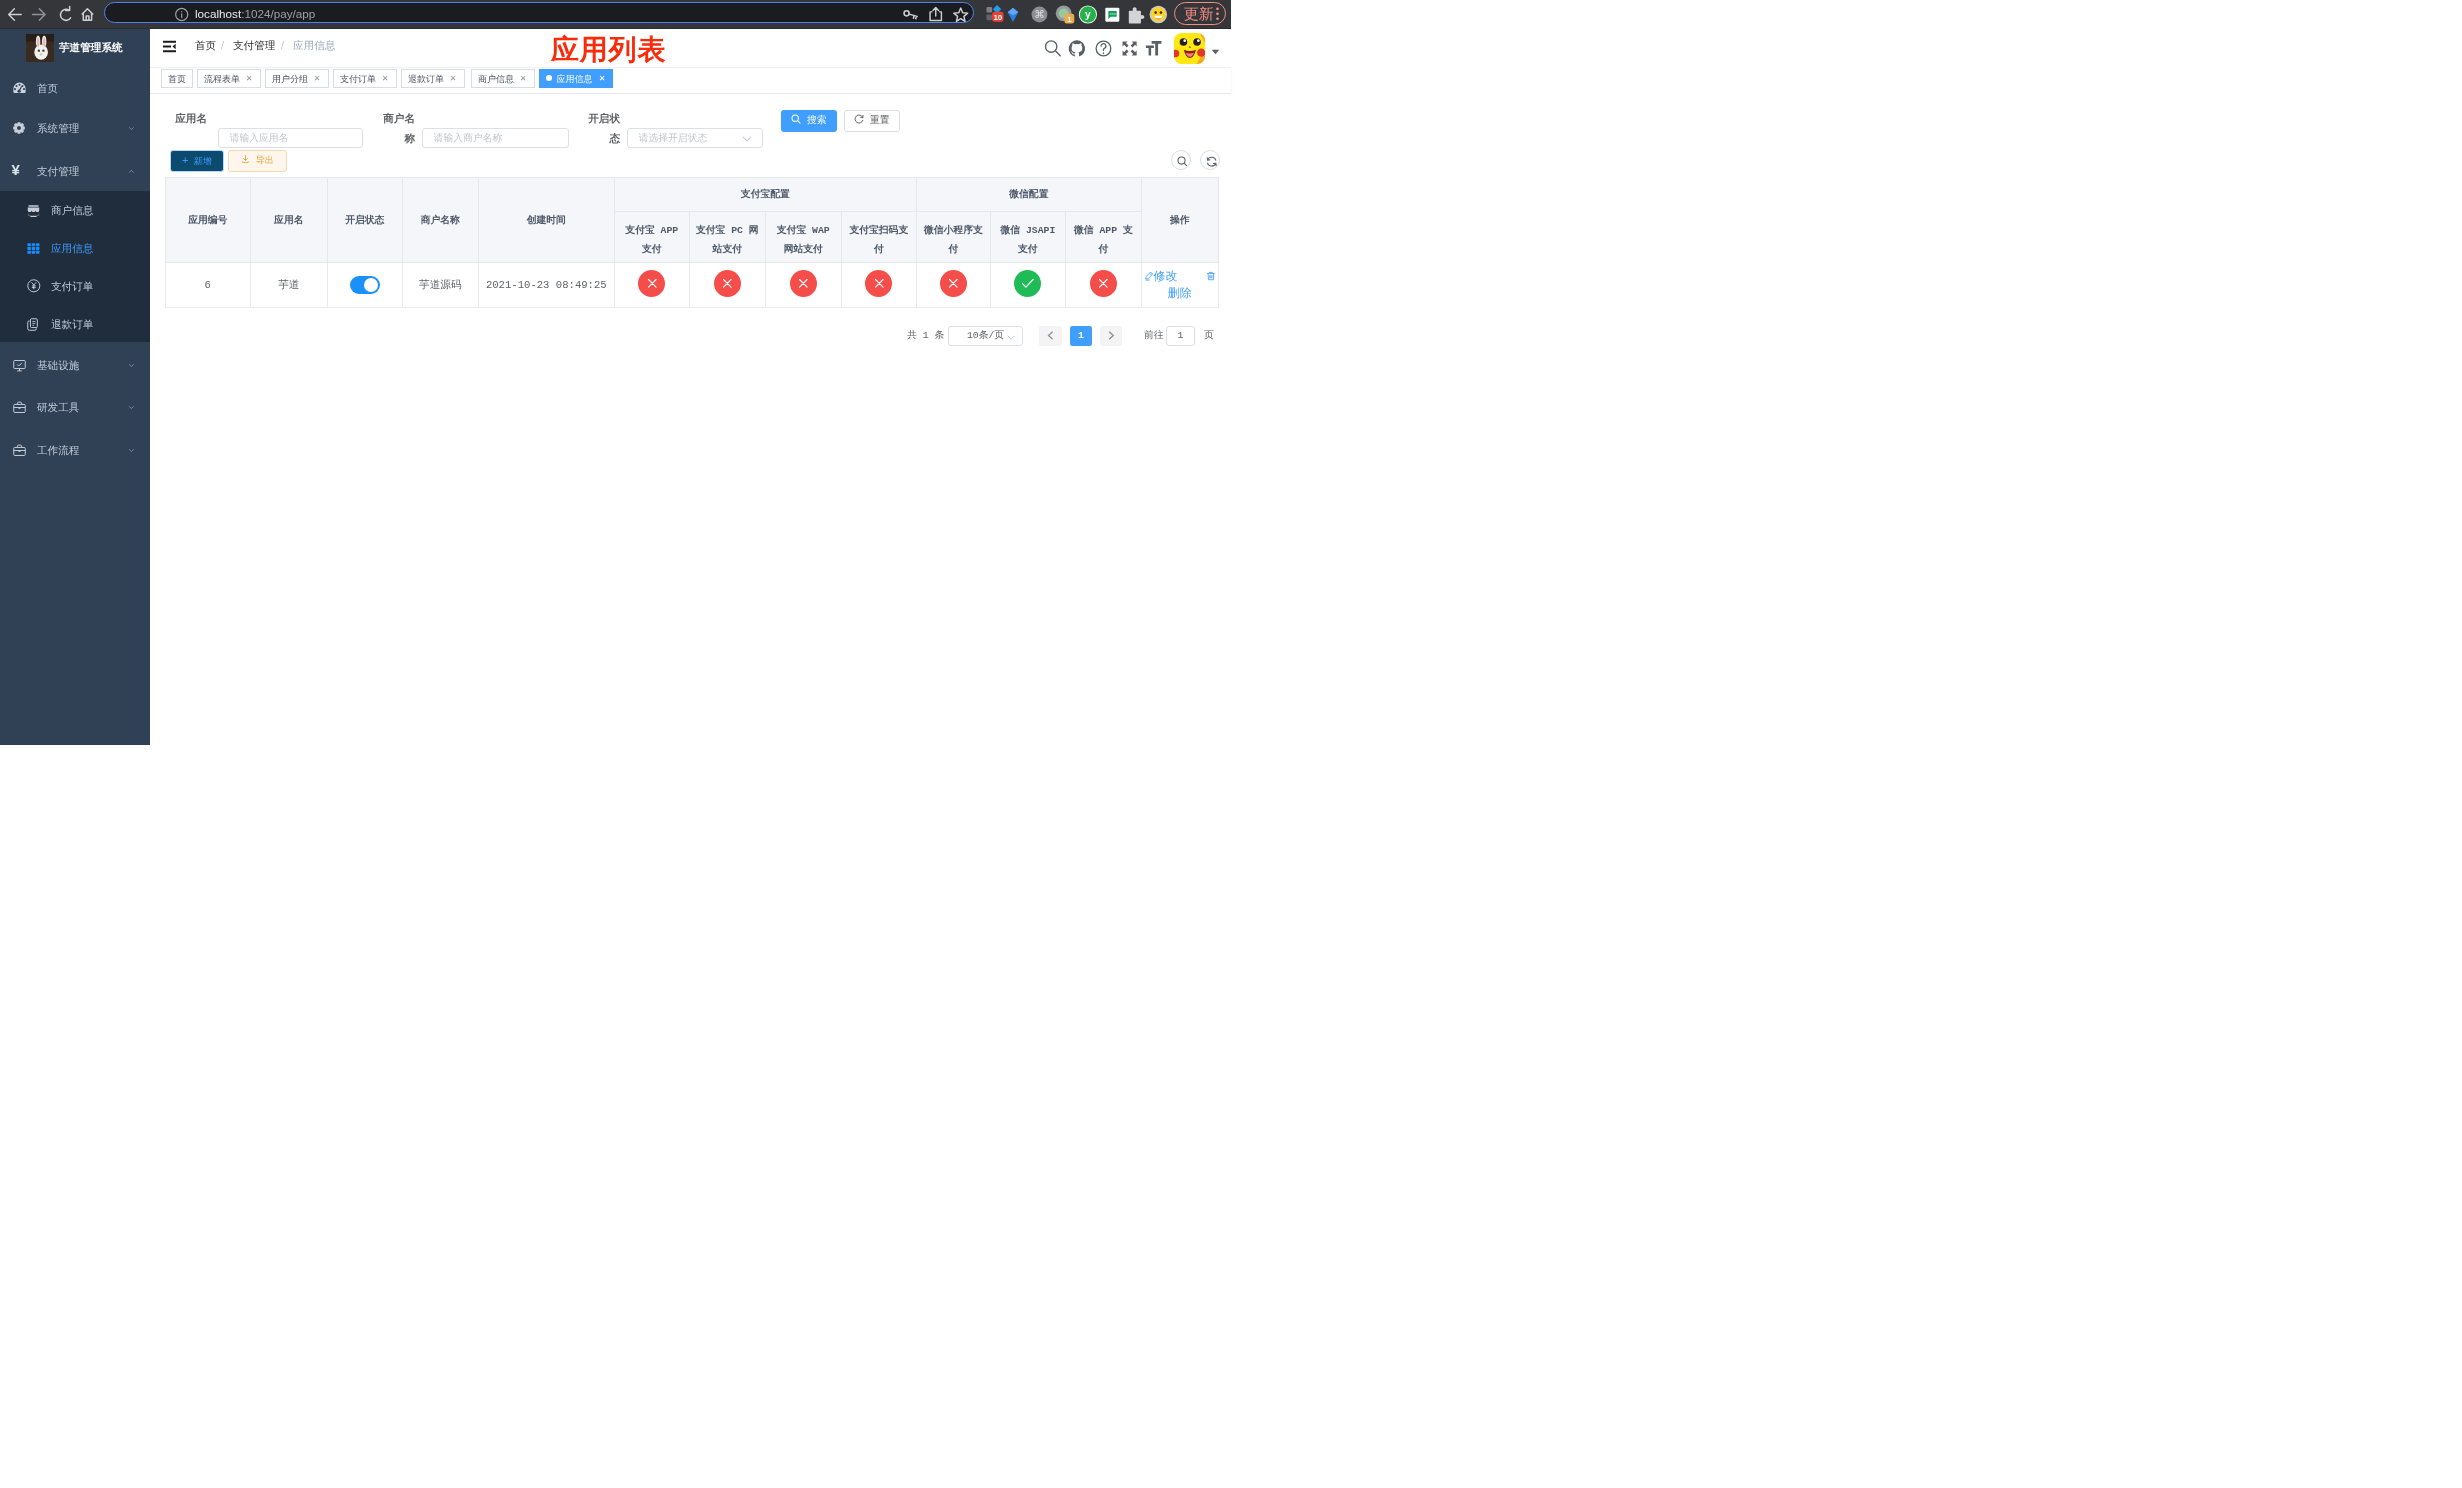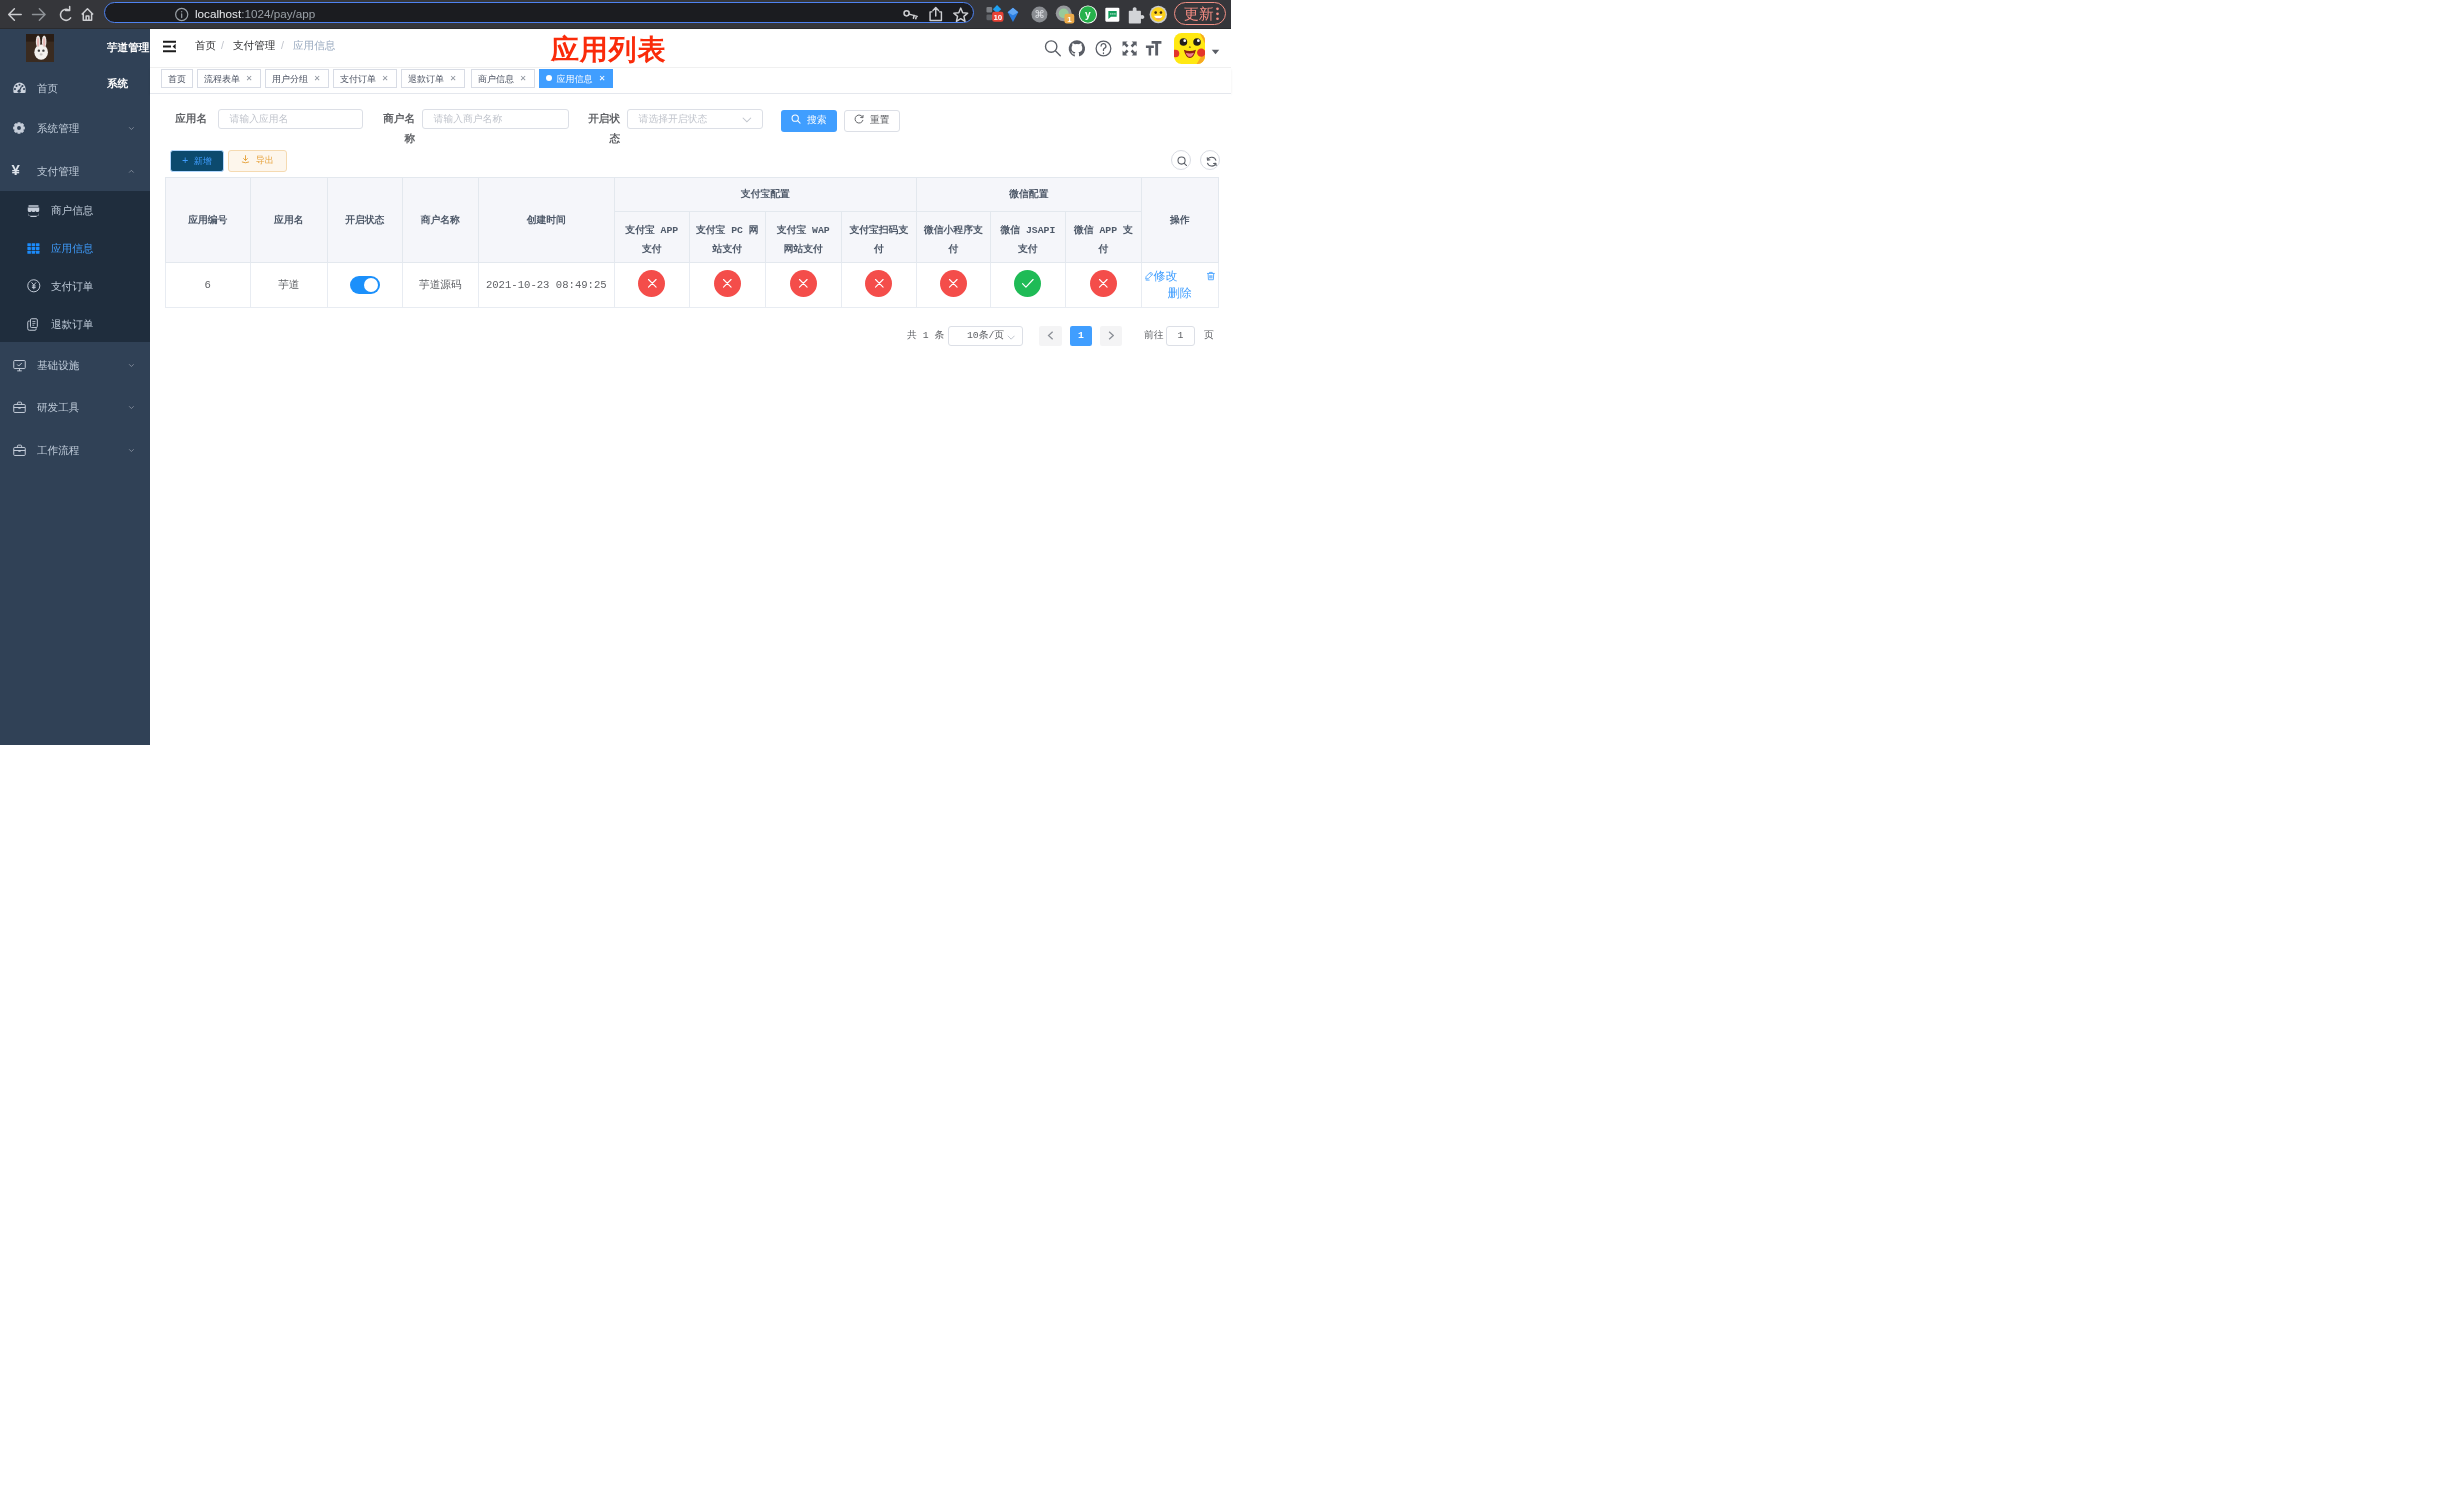--- a/index.html
+++ b/index.html
@@ -8,21 +8,21 @@
 .chrome { position:absolute; top:0; left:0; width:1231px; height:29px; background:#35363a; border-bottom:0.8px solid #2a2b2e; }
 .pill { position:absolute; left:104px; top:2.3px; width:870px; height:20.4px; background:#1b1c20; border:1.9px solid #4e82f0; border-radius:10.6px; }
 .urltext { position:absolute; left:195px; top:0; height:29px; line-height:28px; font-size:11.7px; color:#9aa0a6; }
 .urltext b { color:#e8eaed; font-weight:400; }
 .update-pill { position:absolute; right:5.3px; top:1.9px; width:52px; height:23.5px; border:1.1px solid #f08f84; border-radius:12px; color:#f28b82; font-size:15px; line-height:20.4px; }
 .update-pill span.t { position:absolute; left:9px; top:0.8px; }
 
 .layout { position:absolute; top:29px; left:0; width:1231px; height:716px; }
 .sidebar { position:absolute; left:0; top:0; width:150px; height:716px; background:#304156; }
 .logo-row { position:absolute; top:0; left:0; width:150px; height:38px; }
-.logo-title { position:absolute; left:59px; top:0; height:38px; line-height:36px; color:#fff; font-weight:700; font-size:10.6px;margin-left:48px; }
+.logo-title { position:absolute; left:59px; top:0; height:38px; line-height:36px; color:#fff; font-weight:700; font-size:10.6px; }
 .menu-item { position:absolute; left:0; width:150px; height:42px; color:#bfcbd9; font-size:10.6px; }
 .menu-item .txt { position:absolute; left:37px; top:0; line-height:42px; }
 .sub-block { position:absolute; top:162px; left:0; width:150px; height:151px; background:#1f2d3d; }
 .sub-item { position:absolute; left:0; width:150px; height:38px; color:#bfcbd9; font-size:10.6px; }
 .sub-item .txt { position:absolute; left:51px; top:0; line-height:38px; }
 .sub-item.active { color:#409eff; }
 .arrow { position:absolute; right:15px; top:50%; width:6.8px; height:6.8px; }
 
 .main { position:absolute; left:150px; top:0; width:1081px; height:716px; background:#fff; }
 .navbar { position:absolute; top:0; left:0; width:1081px; height:39px; background:#fff; border-bottom:0.8px solid #f0f0f0; }
@@ -30,21 +30,21 @@
 .pagetitle { position:absolute; left:401px; top:1.9px; font-size:28px; font-weight:700; color:#fa2b0a; letter-spacing:0.8px; }
 .tagsbar { position:absolute; top:39px; left:0; width:1081px; height:26px; background:#fff; border-bottom:0.8px solid #e4e7ed; box-shadow:0 0.8px 2.3px rgba(0,0,0,.08); }
 .tag { position:absolute; top:0.8px; height:19.7px; line-height:18px; border:0.8px solid #d8dce5; background:#fff; color:#495060; font-size:9px; padding:0 6px; }
 .tag.active { background:#409eff; color:#fff; border-color:#409eff; }
 .tag .x { display:inline-block; margin-left:5.3px; color:#8f959e; font-size:9.8px; transform:scale(0.82); transform-origin:center; }
 .tag.active .x { color:#fff; }
 .tag .dot { display:inline-block; width:6px; height:6px; border-radius:50%; background:#fff; margin-right:4.5px; vertical-align:0.8px; }
 .content { position:absolute; top:65px; left:0; width:1081px; height:650px; background:#fff;font-family:Liberation Mono, monospace; }
 
 .flabel { position:absolute; font-size:10.6px; font-weight:700; color:#606266; height:20.4px; line-height:20.4px; }
-.finput { position:absolute; height:20.4px; border:0.8px solid #dcdfe6; border-radius:3px; background:#fff; font-size:9.8px; color:#c0c4cc; line-height:19px; padding-left:10.6px; }
+.finput { position:absolute; height:20.4px; border:0.8px solid #dcdfe6; border-radius:3px; background:#fff; font-size:9.8px; color:#c0c4cc; line-height:19px; padding-left:10.6px;margin-top:19px; }
 .btn { position:absolute; border-radius:3px; font-size:9.8px; text-align:center; }
 
 .tablewrap { position:absolute; left:14.8px; top:83px; width:1053px; }
 table.el { border-collapse:collapse; table-layout:fixed; width:1053px; font-size:10.6px; color:#606266; }
 table.el th { background:#f5f6fa; color:#4e5969; font-weight:700; border:0.8px solid #e3e8ee; font-size:9.8px; line-height:19px; }
 table.el td { background:#fff; border:0.8px solid #e8ecf2; text-align:center; }
 tr.subhdr th { padding-top:6px; }
 .circle { display:inline-block; width:27px; height:27px; border-radius:50%; position:relative; }
 .circle.red { background:#f44d4a; }
 .circle.green { background:#1fbb56; }

